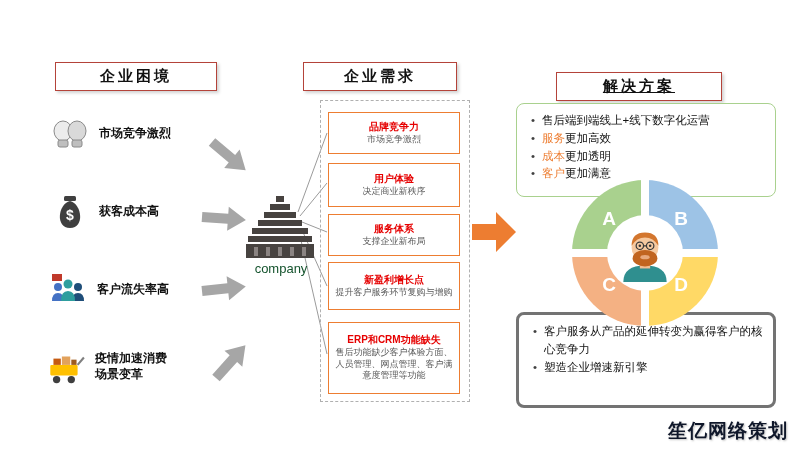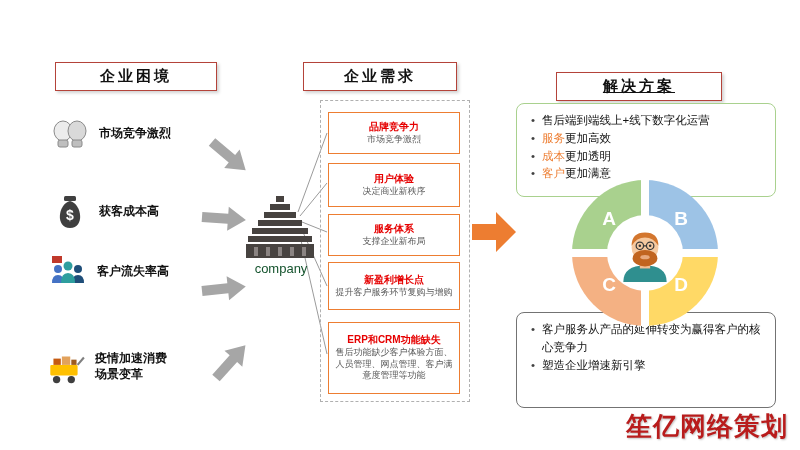--- a/index.html
+++ b/index.html
@@ -14,33 +14,33 @@
   .company-label{position:absolute;left:238px;top:261px;width:86px;text-align:center;font-size:13px;color:#14532d;}
   .dashed-box{position:absolute;left:320px;top:100px;width:148px;height:300px;border:1px dashed #b0b0b0;background:transparent;}
   .need{position:absolute;left:328px;width:132px;border:1px solid #ed7d31;background:#fff;box-sizing:border-box;
         display:flex;flex-direction:column;align-items:center;justify-content:center;padding:3px 4px;text-align:center;}
   .need-title{color:#e60000;font-weight:bold;font-size:10px;line-height:1.2;}
   .need-desc{color:#595959;font-size:9px;line-height:1.3;margin-top:1px;}
   .caption{position:absolute;left:316px;top:404px;width:156px;text-align:center;font-size:10px;line-height:1.4;color:#262626;}
   .sol-box{position:absolute;left:516px;width:260px;background:#fff;border-radius:8px;box-sizing:border-box;
            padding:8px 4px 6px 12px;font-size:11.5px;color:#111;z-index:1;}
   .sol-top{top:103px;height:94px;border:1px solid #a9d18e;}
-  .sol-bottom{top:312px;height:96px;border:1px solid #737373;}
+  .sol-bottom{top:312px;height:96px;border:3px solid #737373;}
   .bullet{position:relative;padding-left:13px;line-height:1.55;}
   .bullet::before{content:"\2022";position:absolute;left:2px;color:#404040;}
   .hl{color:#ed7d31;}
   .cycle{position:absolute;left:572px;top:180px;width:146px;height:146px;z-index:3;}
   .cycle-ring{position:absolute;left:0;top:0;width:146px;height:146px;border-radius:50%;
               background:conic-gradient(#9dc3e6 0deg 90deg,#ffd966 90deg 180deg,#f4b183 180deg 270deg,#a9d18e 270deg 360deg);}
   .gap-h{position:absolute;left:0;top:69px;width:146px;height:8px;background:#fff;}
   .gap-v{position:absolute;left:69px;top:0;width:8px;height:146px;background:#fff;}
   .cycle-center{position:absolute;left:50%;top:50%;transform:translate(-50%,-50%);width:76px;height:76px;border-radius:50%;
                 background:#fff;display:flex;align-items:center;justify-content:center;overflow:hidden;}
   .cycle-letter{position:absolute;width:26px;text-align:center;color:#fff;font-weight:bold;font-size:19px;}
-  .watermark{position:absolute;right:12px;bottom:6px;font-size:26px;font-weight:bold;color:#b91c1c;
+  .watermark{position:absolute;right:12px;bottom:6px;font-size:19px;font-weight:bold;color:#0f172a;
              letter-spacing:1px;text-shadow:1px 1px 2px rgba(0,0,0,.25);z-index:5;}
 </style>
 </head>
 <body>
 
 <div class="canvas">
 
   <svg class="layer" width="800" height="450" viewBox="0 0 800 450">
     <g fill="#a6a6a6">
       <g transform="translate(212,142) rotate(40)">
@@ -88,21 +88,21 @@
 
   <div class="pain" style="left:50px;top:192px;">
     <svg width="40" height="40" viewBox="0 0 40 40">
       <rect x="14" y="4" width="12" height="5" rx="1.5" fill="#3f3f3f"></rect>
       <path d="M20,9 C8,12 5,36 20,36 C35,36 32,12 20,9 Z" fill="#3f3f3f"></path>
       <text x="20" y="28" text-anchor="middle" font-size="14" font-weight="bold" fill="#fff">$</text>
     </svg>
     <span class="pain-label">获客成本高</span>
   </div>
 
-  <div class="pain" style="left:48px;top:252px;">
+  <div class="pain" style="left:48px;top:270px;">
     <svg width="40" height="40" viewBox="0 0 40 40">
       <rect x="4" y="4" width="10" height="7" fill="#c0392b"></rect>
       <circle cx="10" cy="17" r="4" fill="#4472c4"></circle>
         <path d="M4,31 Q4,23 10,23 Q16,23 16,31 Z" fill="#4472c4"></path>
       <circle cx="30" cy="17" r="4" fill="#1f4e79"></circle>
         <path d="M24,31 Q24,23 30,23 Q36,23 36,31 Z" fill="#1f4e79"></path>
       <circle cx="20" cy="14" r="4.5" fill="#2e9e9e"></circle>
         <path d="M13,31 Q13,21 20,21 Q27,21 27,31 Z" fill="#2e9e9e"></path>
     </svg>
     <span class="pain-label">客户流失率高</span>

